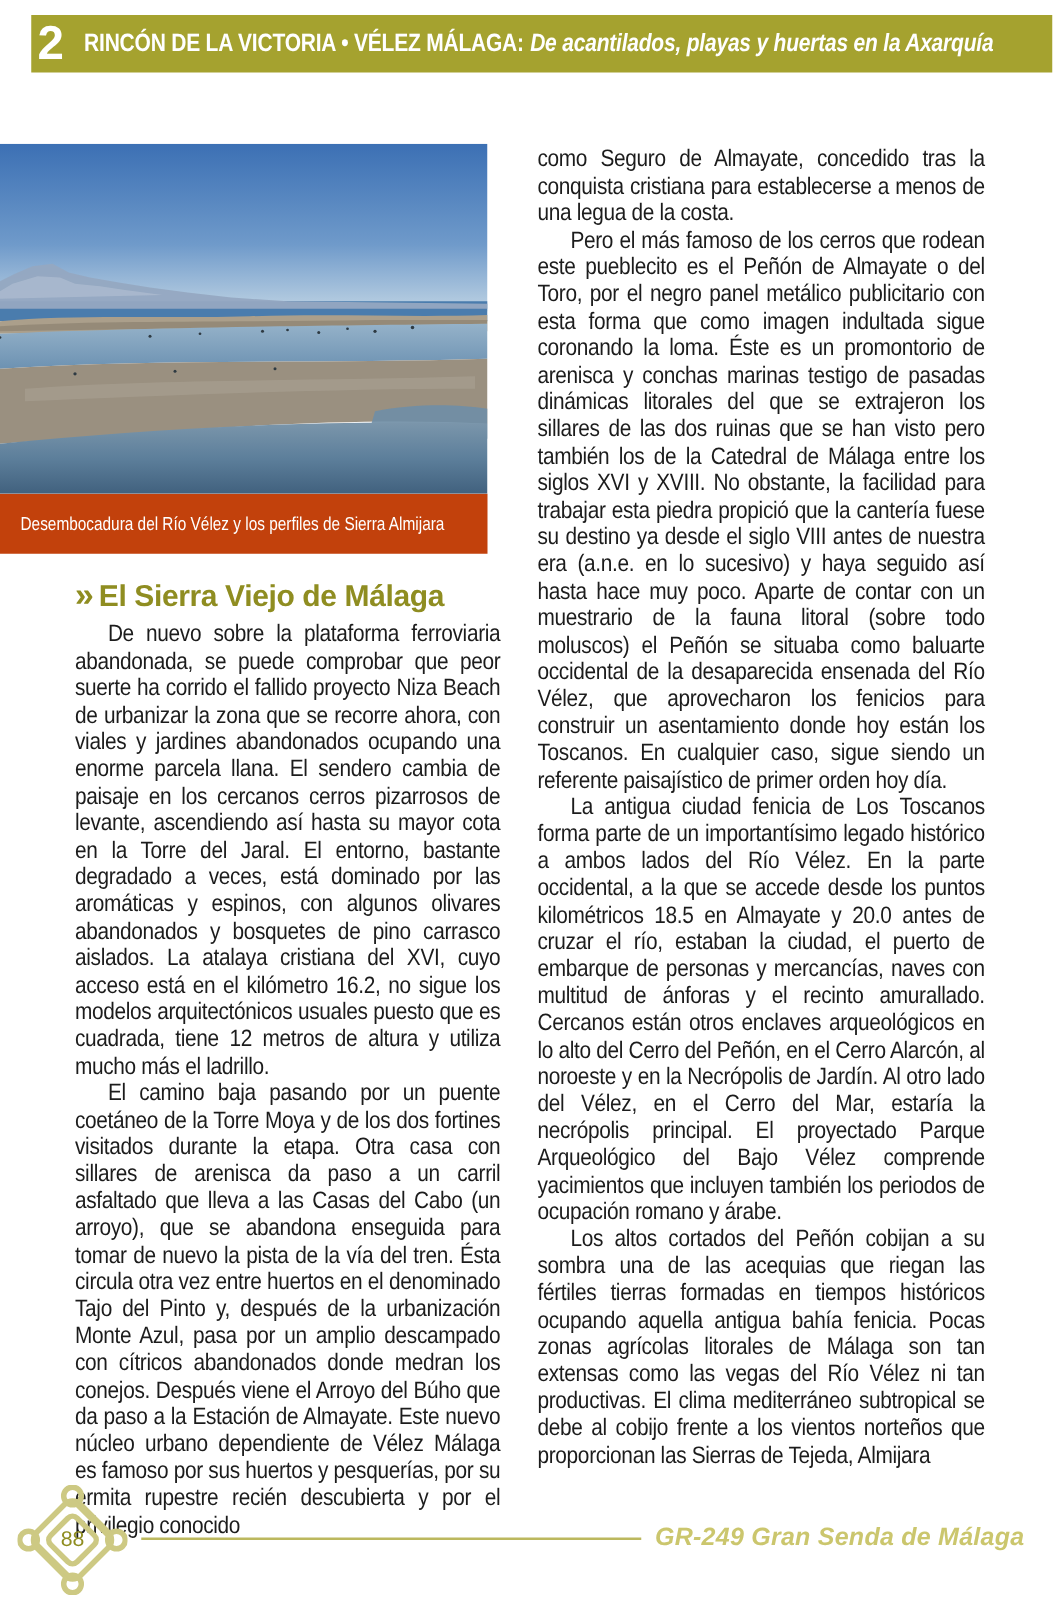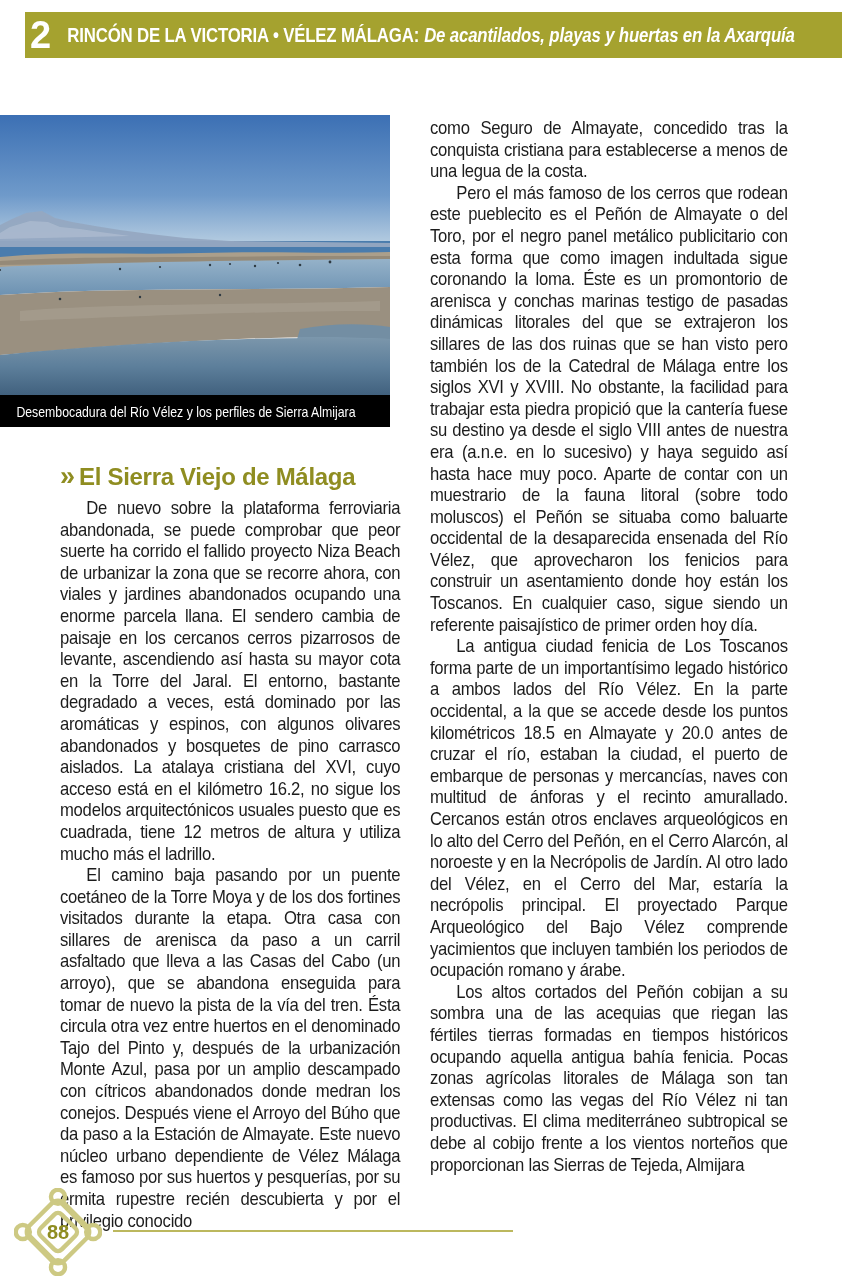--- a/index.html
+++ b/index.html
@@ -29,21 +29,21 @@
     padding-left:11px;
     transform:scaleX(0.84); transform-origin:left center;
     letter-spacing:-0.2px;
   }
   .header-title .subtitle { font-style:italic; margin-left:6px; }
 
   
   .photo-block { position:absolute; left:0; top:115px; width:390px; }
   .photo-art { display:block; width:390px; height:280px; }
   .photo-caption-band {
-    width:390px; height:32px; background:#000000;
+    width:390px; height:48px; background:#c2410c;
     display:flex; align-items:center;
     color:#ffffff;
   }
   .photo-caption-band span {
     font-size:15px; padding-left:20px; white-space:nowrap;
     transform:scaleX(0.82); transform-origin:left center;
   }
 
   
   .section-heading {
@@ -68,21 +68,21 @@
   .text-col p { margin:0; text-indent:30px; }
   .text-col p.no-indent { text-indent:0; }
 
   
   .footer { position:absolute; left:0; top:1186px; width:842px; height:94px; }
   .knot-wrap { position:absolute; left:14px; top:2px; width:88px; height:88px; }
   .knot-wrap svg { display:block; }
   .page-num {
     position:absolute; left:0; top:0; width:88px; height:88px;
     display:flex; align-items:center; justify-content:center;
-    color:#8f8d21; font-weight:bold; font-size:20px;
+    color:#8f8d21; font-weight:normal; font-size:17px;
   }
   .footer-rule {
     position:absolute; left:113px; top:44px; width:400px; height:2px;
     background:#bcb85e;
   }
   .footer-brand {
     position:absolute; left:524px; top:33px;
     color:#cbc66d; font-weight:bold; font-style:italic;
     font-size:20px; white-space:nowrap; letter-spacing:0.2px;
   }
@@ -179,13 +179,14 @@
         <circle cx="50" cy="90" r="8"></circle>
         <circle cx="10" cy="50" r="8"></circle>
         <rect x="22" y="22" width="56" height="56" rx="10" transform="rotate(45 50 50)"></rect>
         <rect x="33" y="33" width="34" height="34" rx="6" transform="rotate(45 50 50)"></rect>
         <path d="M50,14 L86,50 M50,86 L14,50" stroke-width="4"></path>
       </g>
     </svg>
     <div class="page-num">88</div>
   </div>
   <div class="footer-rule"></div>
+  <div class="footer-brand">GR-249 Gran Senda de Málaga</div>
 </div>
 
 </body></html>

